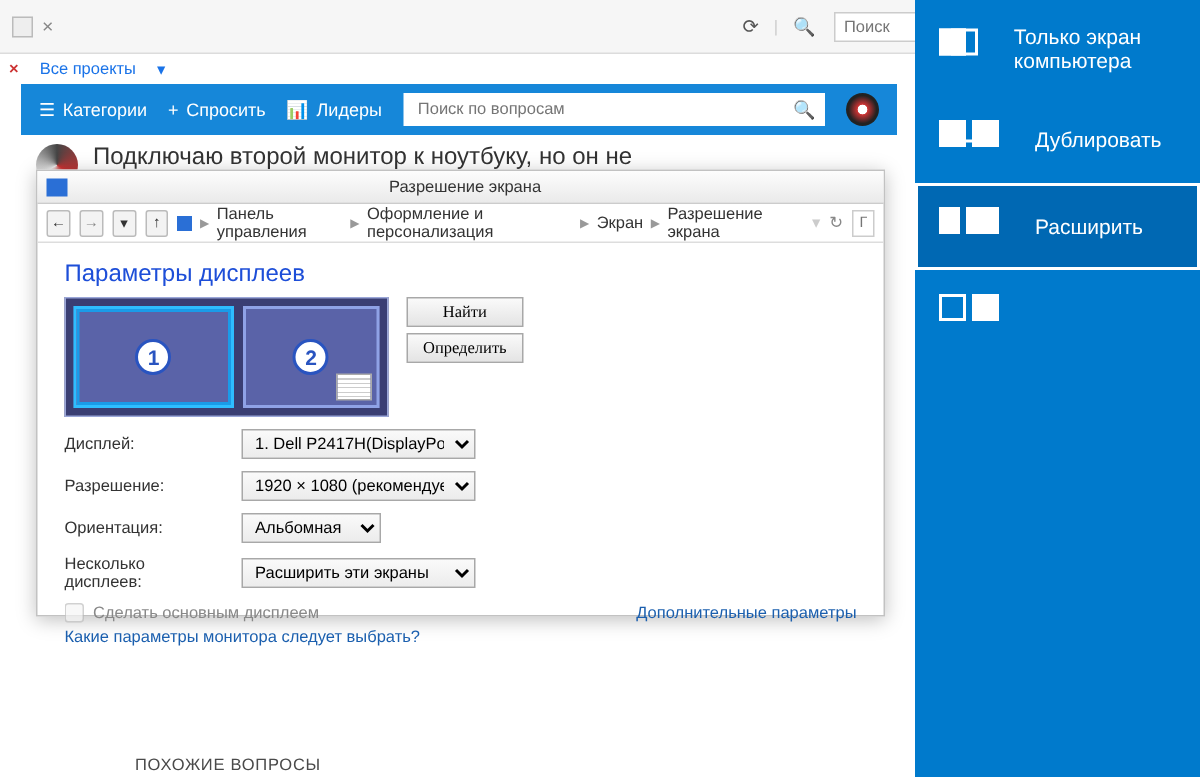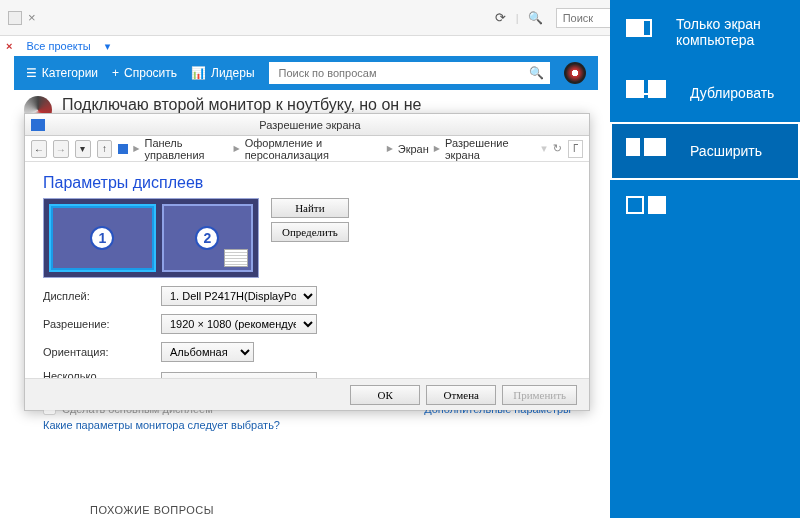--- a/index.html
+++ b/index.html
@@ -208,25 +208,20 @@
       <div class="check-row">
         <input type="checkbox" disabled="" style="">
         <span>Сделать основным дисплеем</span>
       </div>
       <span class="adv-link">Дополнительные параметры</span>
     </div>
 
     <span class="link">Какие параметры монитора следует выбрать?</span>
   </div>
 
-  <div class="btn-bar">
-    <button class="winbtn">ОК</button>
-    <button class="winbtn">Отмена</button>
-    <button class="winbtn" disabled="">Применить</button>
-  </div>
 </div>
 
 <div class="related">ПОХОЖИЕ ВОПРОСЫ</div>
 
 <div class="charm">
 
   <div class="charm-opt">
     <div class="charm-ico">
         <div class="screen-a filled"></div>
         <div class="screen-b"></div>

